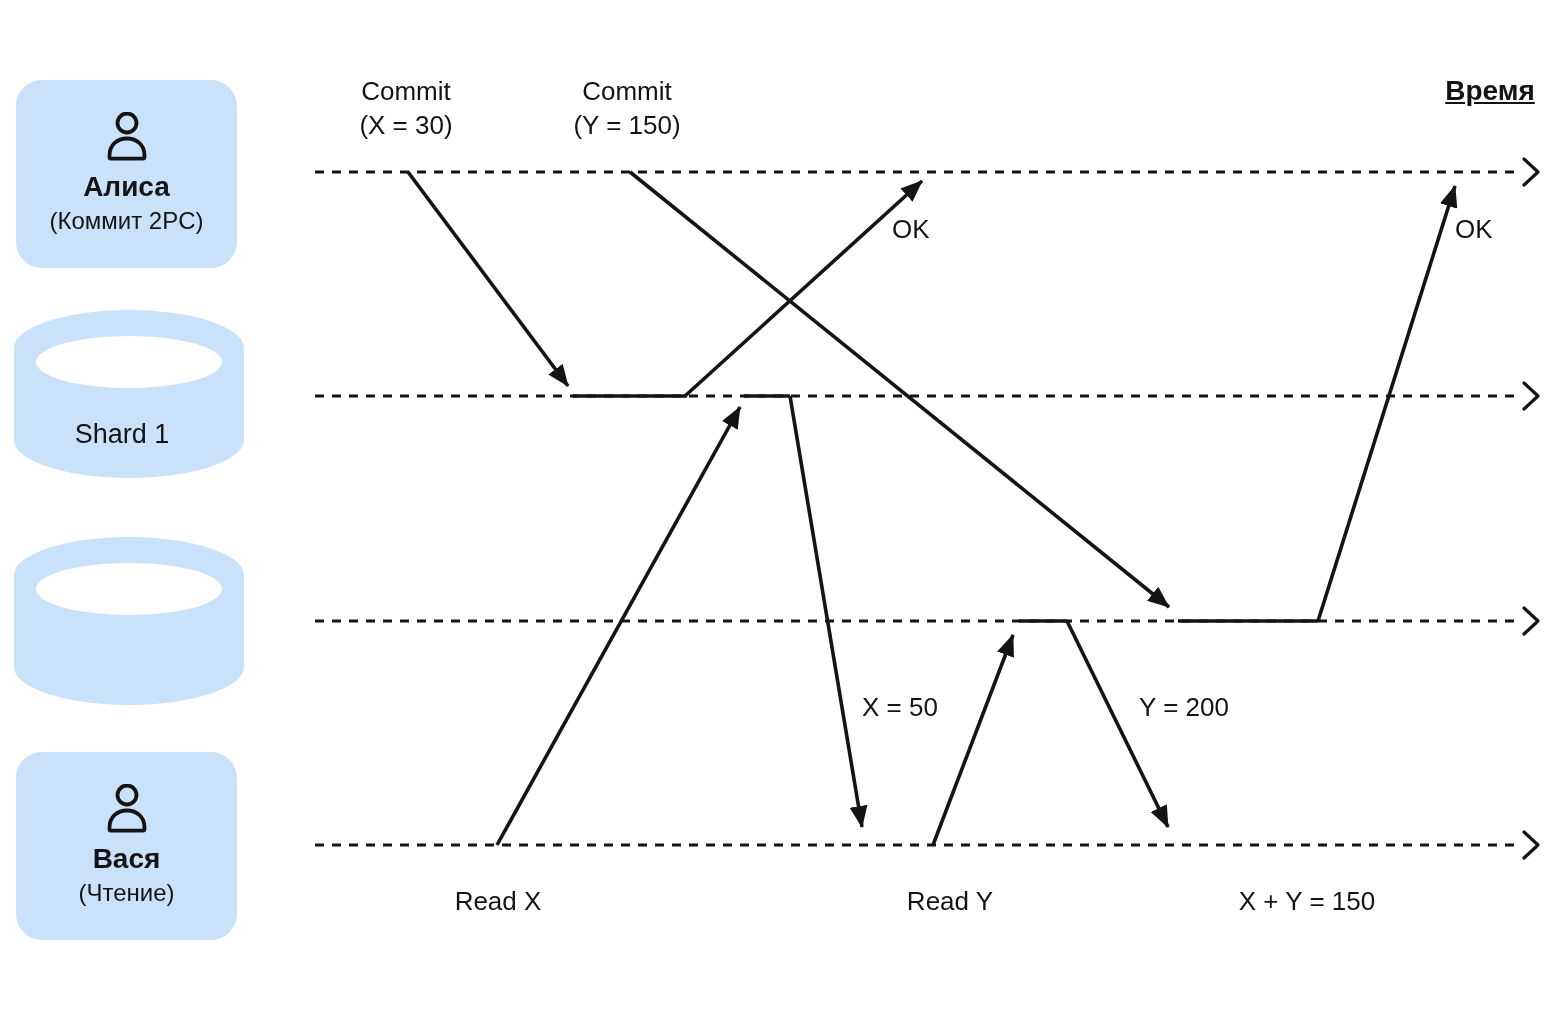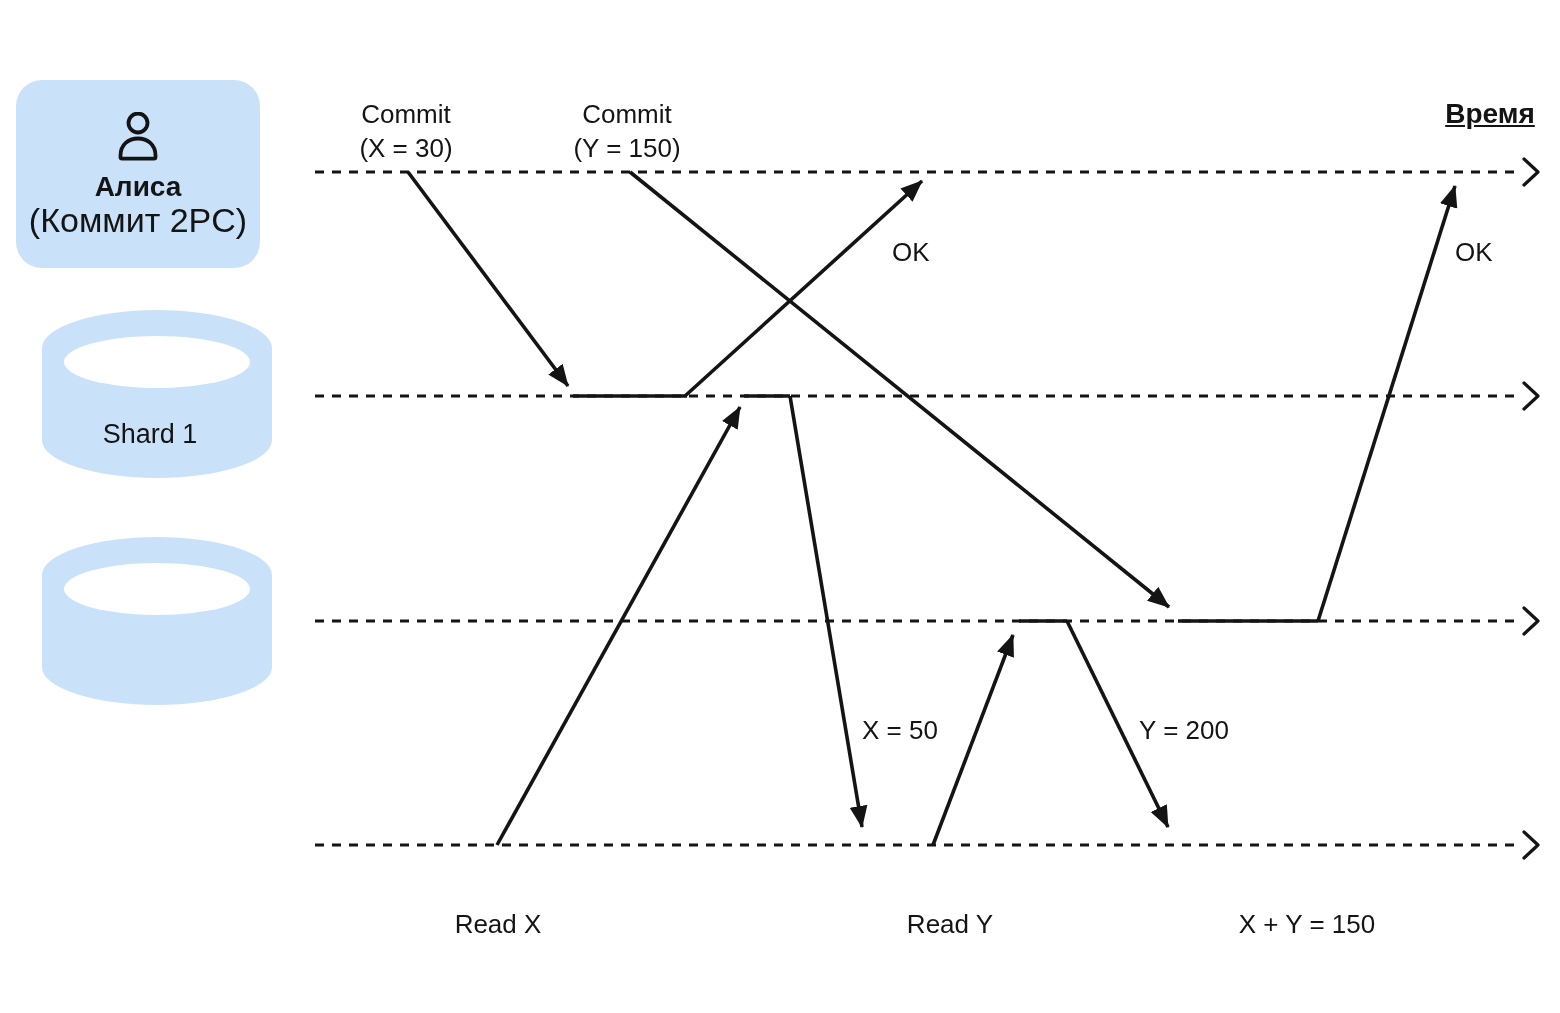--- a/index.html
+++ b/index.html
@@ -1,33 +1,33 @@
 <!DOCTYPE html>
 <html><head>
 <meta charset="utf-8">
 <style>
   html,body{margin:0;padding:0;background:#fff;}
   .stage{position:relative;width:1560px;height:1013px;background:#ffffff;overflow:hidden;
          font-family:"Liberation Sans",sans-serif;color:#141414;}
   svg.canvas{position:absolute;left:0;top:0;}
 
   
-  .lbl{position:absolute;font-size:26px;line-height:34px;white-space:nowrap;color:#141414;margin-top:23px;}
+  .lbl{position:absolute;font-size:26px;line-height:34px;white-space:nowrap;color:#141414;}
   .lbl.center{transform:translateX(-50%);text-align:center;}
   .lbl.bold{font-weight:bold;font-size:28px;text-decoration:underline;}
 
   
-  .card{position:absolute;left:16px;width:244px;height:188px;background:#c9e2f9;border-radius:26px;
+  .card{position:absolute;left:16px;width:221px;height:188px;background:#c9e2f9;border-radius:26px;
         display:flex;flex-direction:column;align-items:center;justify-content:center;text-align:center;}
   .card .icon{width:48px;height:50px;}
   .card .name{font-weight:bold;font-size:28px;line-height:34px;margin-top:8px;}
-  .card .sub{font-size:34px;line-height:33px;}
+  .card .sub{font-size:24px;line-height:33px;}
 
   
-  .cyl{position:absolute;left:14px;width:216px;height:168px;margin-left:28px;}
+  .cyl{position:absolute;left:14px;width:216px;height:168px;}
   .cyl svg{position:absolute;left:0;top:0;}
   .cyl .name{position:absolute;left:0;top:108px;width:100%;text-align:center;font-size:27px;line-height:32px;}
 </style>
 </head>
 <body>
 
 <div class="stage">
 
   <svg class="canvas" width="1560" height="1013" viewBox="0 0 1560 1013">
     <defs>
@@ -91,20 +91,28 @@
     <div class="name">Shard 1</div>
   </div>
 
   <div class="cyl" style="top:537px">
     <svg width="230" height="168" viewBox="0 0 230 168">
       <path d="M0,38 A115,38 0 0 1 230,38 L230,130 A115,38 0 0 1 0,130 Z" fill="#c9e2f9"></path>
       <ellipse cx="115" cy="52" rx="93" ry="26" fill="#ffffff"></ellipse>
     </svg>
   </div>
 
+  <div class="card" style="top:752px">
+    <svg class="icon" viewBox="0 0 48 50">
+      <circle cx="24" cy="11" r="9.5" fill="none" stroke="#141414" stroke-width="3.8"></circle>
+      <path d="M6.5,45 v-1.5 c0,-11 8,-17 17.5,-17 c9.5,0 17.5,6 17.5,17 V45 q0,1.6 -1.6,1.6 h-31.8 q-1.6,0 -1.6,-1.6 z" fill="none" stroke="#141414" stroke-width="3.8" stroke-linejoin="round"></path>
+    </svg>
+    <div class="name">Вася</div>
+    <div class="sub">(Чтение)</div>
+  </div>
 
   <div class="lbl center" style="left:406px;top:74px">
     <div>Commit</div>
     <div>(X = 30)</div>
   </div>
 
   <div class="lbl center" style="left:627px;top:74px">
     <div>Commit</div>
     <div>(Y = 150)</div>
   </div>

